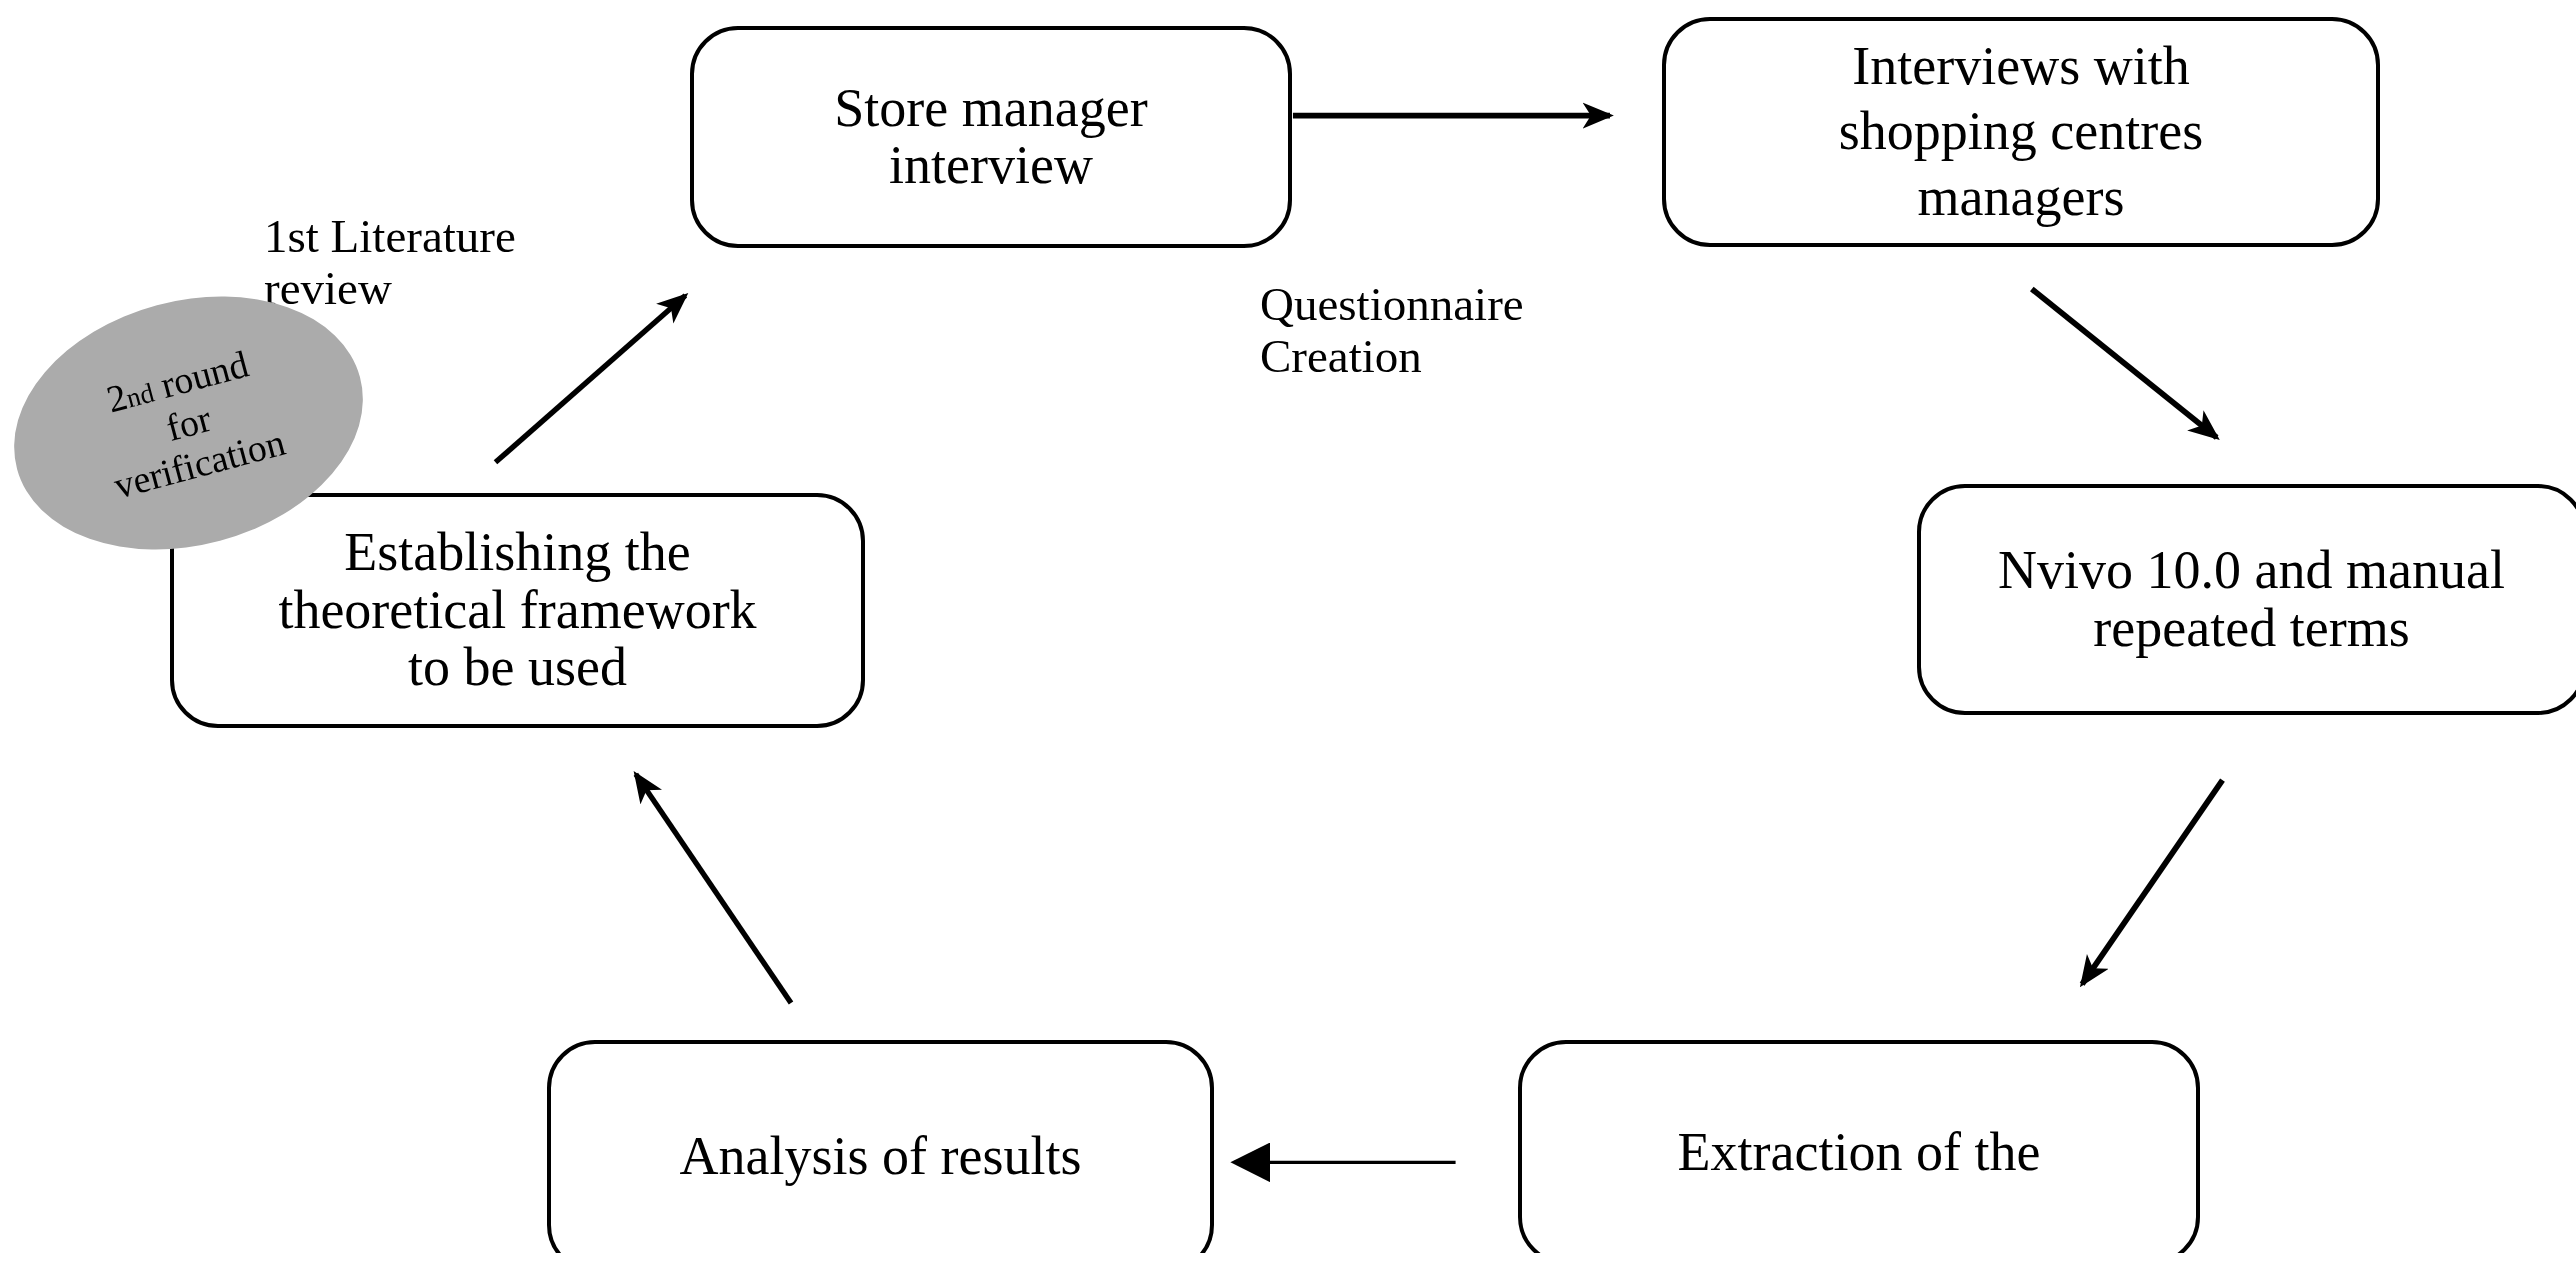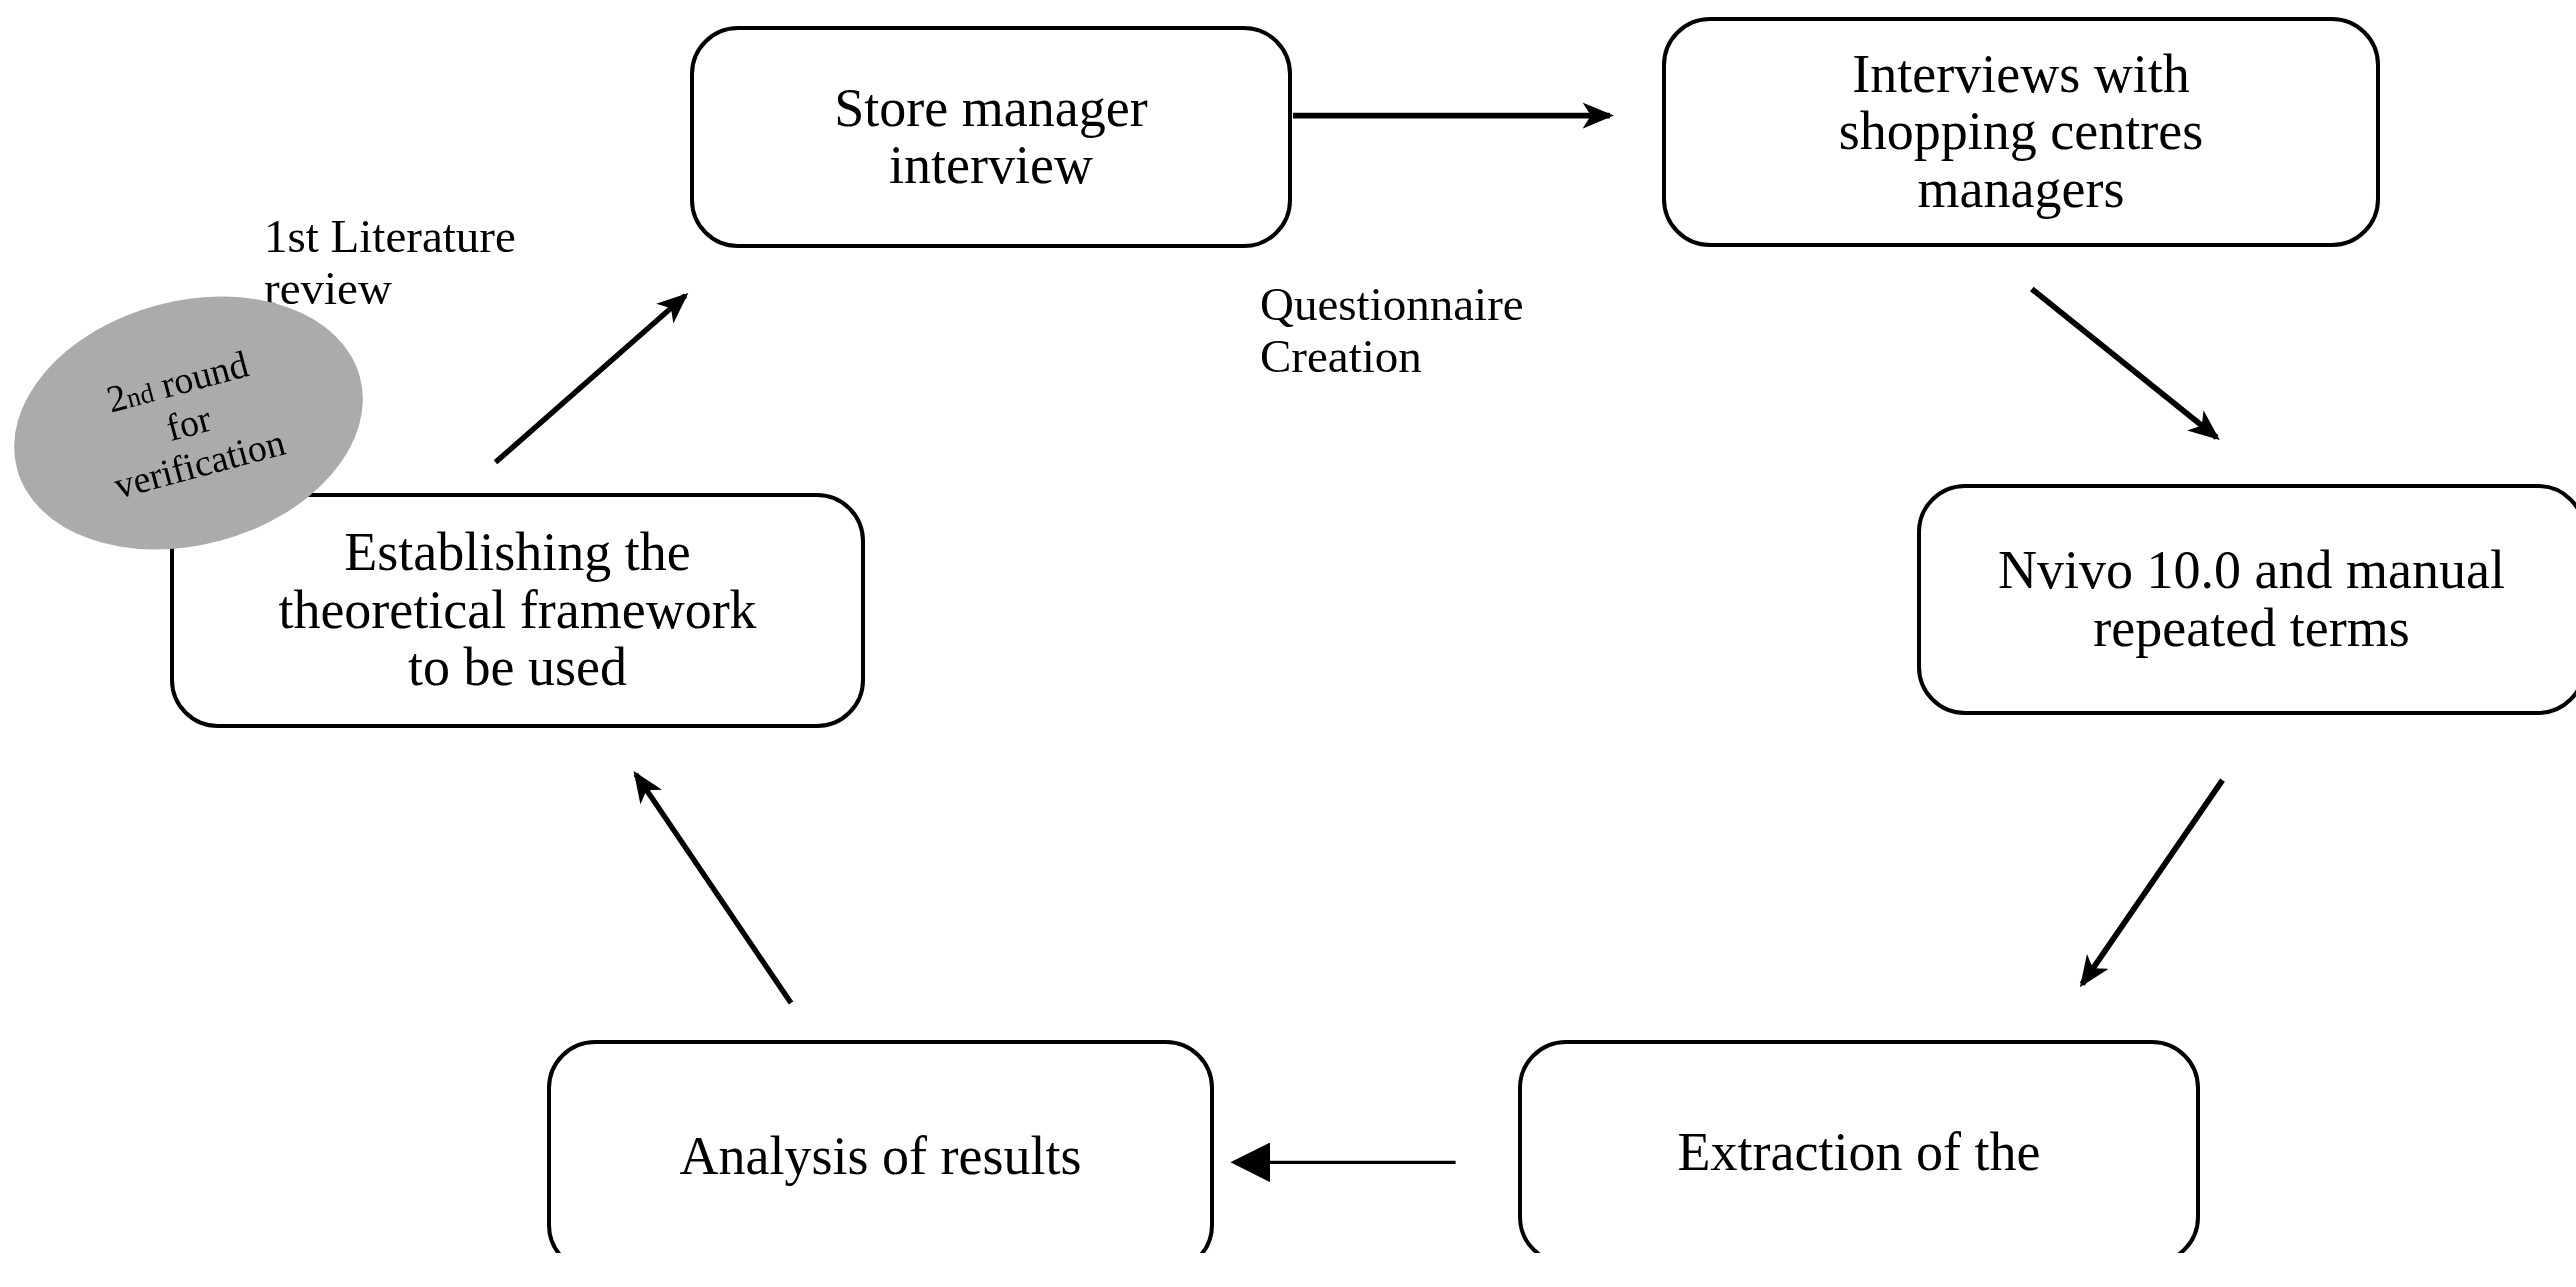--- a/index.html
+++ b/index.html
@@ -24,21 +24,21 @@
     border-radius: 48px;
     display: flex;
     flex-direction: column;
     align-items: center;
     justify-content: center;
     text-align: center;
     font-size: 54px;
     line-height: 1.07;
   }
   #node-store        { left: 690px;  top: 26.4px;   width: 594px; height: 214px; }
-  #node-interviews   { left: 1662px; top: 17.3px;   width: 710px; height: 222px; }
+  #node-interviews   { left: 1662px; top: 17.3px;   width: 710px; height: 222px; gap: 8px; }
   #node-nvivo        { left: 1893px; top: 484px;  width: 661px; height: 223px; margin-left: 24px; }
   #node-establishing { left: 170px;  top: 493px;  width: 687px; height: 227px; }
   #node-analysis     { left: 547px;  top: 1040px; width: 659px; height: 225px; }
   #node-extraction   { left: 1518px; top: 1040px; width: 674px; height: 217px; }
 
   .edge-label {
     position: absolute;
     text-align: left;
     font-size: 47px;
     line-height: 1.1;

